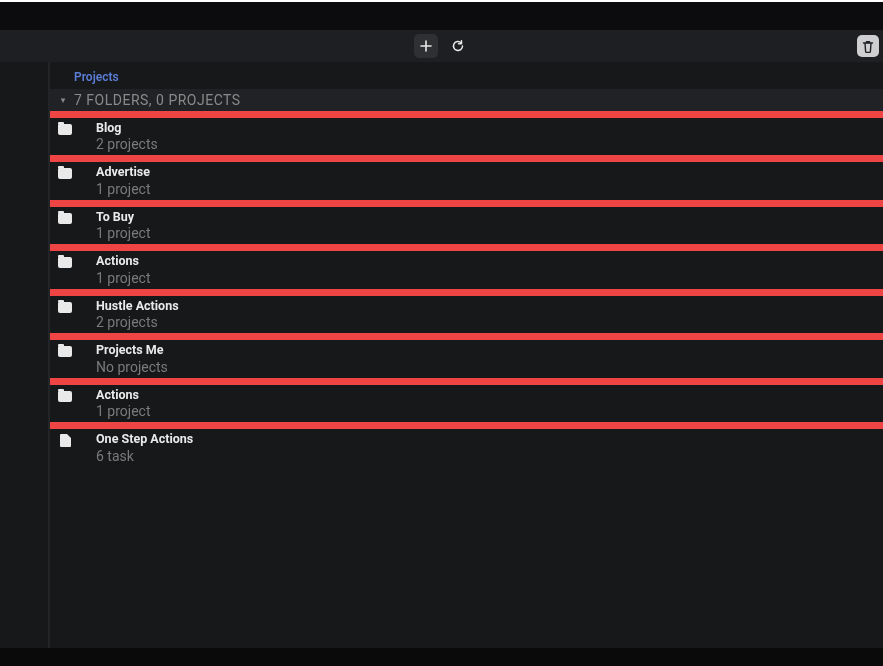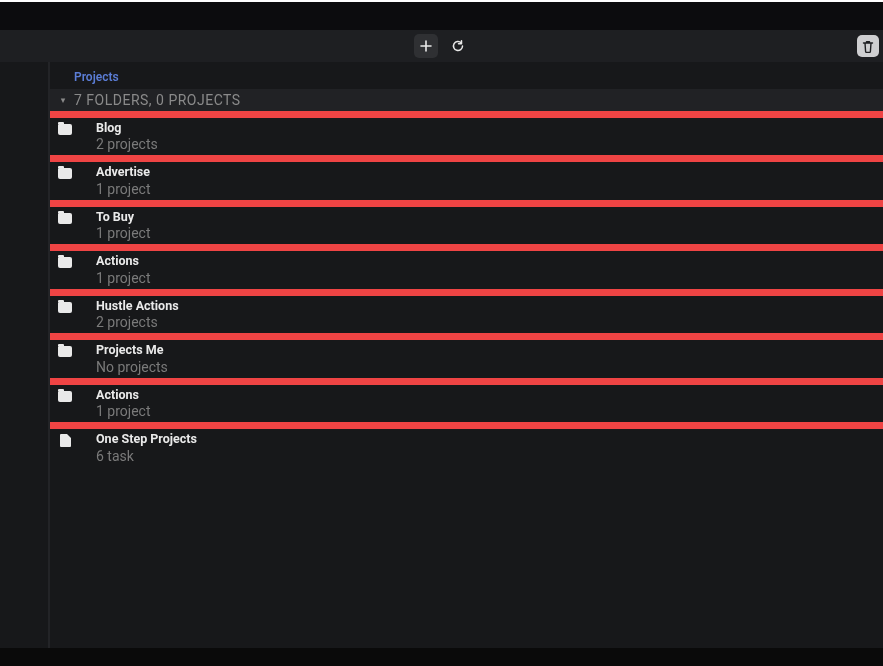--- a/index.html
+++ b/index.html
@@ -273,21 +273,21 @@
         <div class="folder-row">
           <div class="folder-icon"></div>
           <div class="item-text">
             <div class="item-title">Actions</div>
             <div class="item-sub">1 project</div>
           </div>
         </div>
         <div class="folder-row">
           <div class="doc-icon"></div>
           <div class="item-text">
-            <div class="item-title">One Step Projects</div>
+            <div class="item-title">One Step Actions</div>
             <div class="item-sub">6 task</div>
           </div>
         </div>
       </div>
 
   </div>
 </div>
 
 <div class="bottom-black"></div>
 

